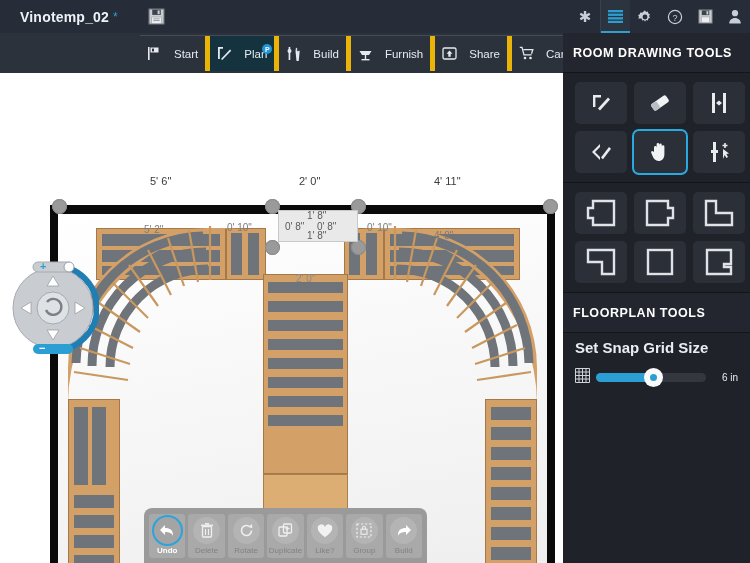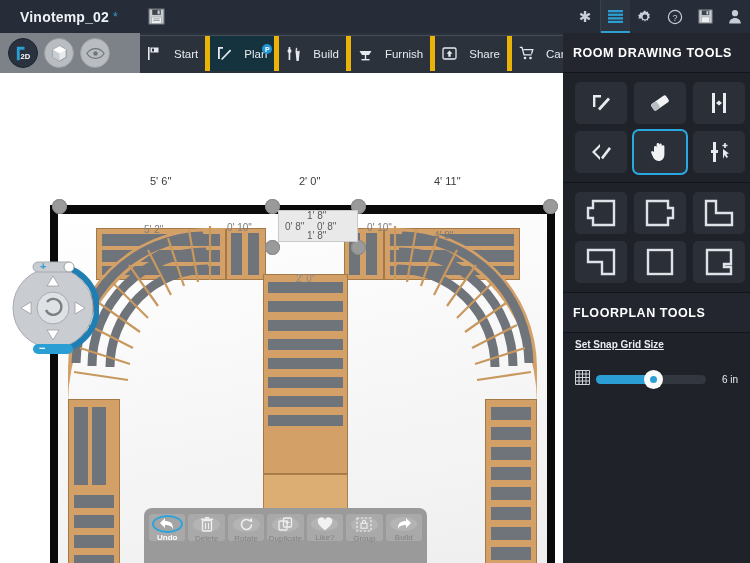--- a/index.html
+++ b/index.html
@@ -96,21 +96,21 @@
   
   .navpad { position: absolute; left: 3px; top: 185px; width: 96px; height: 100px; }
 
   
   .bottombar {
     position: absolute; left: 144px; top: 508px; width: 283px; height: 55px;
     background: #9a9a9a; border-radius: 8px 8px 0 0;
     display: flex; align-items: flex-start; padding: 6px 5px 0 5px; gap: 3px;
   }
   .bb {
-    width: 38px; height: 27px; border-radius: 3px; background: #a9a9a9;
+    width: 38px; height: 44px; border-radius: 3px; background: #a9a9a9;
     display: flex; flex-direction: column; align-items: center; justify-content: flex-start;
     padding-top: 3px;
   }
   .bb .circ {
     width: 27px; height: 27px; border-radius: 50%; background: #b4b4b4;
     display: flex; align-items: center; justify-content: center;
   }
   .bb.on .circ { background: #a4a4a4; box-shadow: 0 0 0 2px #2aa4dd; }
   .bb .lb { font-size: 8px; color: #828282; margin-top: 2px; }
   .bb.on .lb { color: #fff; font-weight: bold; }
@@ -129,21 +129,21 @@
   .tool {
     width: 52px; height: 42px; border-radius: 5px; background: #2b2f38;
     display: flex; align-items: center; justify-content: center;
   }
   .tool.sel { box-shadow: 0 0 0 2px #2aa8e0; }
   .tmpl {
     width: 52px; height: 42px; border-radius: 5px; background: #2b2f38;
     display: flex; align-items: center; justify-content: center;
   }
   .sliderow { padding: 6px 12px 0 12px; }
-  .slab { color: #e9edf2; font-size: 10px; font-weight: bold; margin-bottom: 20px; text-decoration: underline; }
+  .slab { color: #e9edf2; font-size: 15px; font-weight: bold; margin-bottom: 12px; }
   .sline { display: flex; align-items: center; gap: 6px; }
   .strack {
     position: relative; flex: 1; height: 9px; border-radius: 5px; background: #33373f;
   }
   .sfill { position: absolute; left: 0; top: 0; height: 9px; width: 52%; border-radius: 5px; background: #2b9fd4; }
   .sknob {
     position: absolute; left: 47%; top: -5px; width: 19px; height: 19px; border-radius: 50%;
     background: #fafafa; display: flex; align-items: center; justify-content: center;
   }
   .sknob i { width: 7px; height: 7px; border-radius: 50%; background: #2b9fd4; display: block; }
@@ -206,41 +206,20 @@
         <svg width="14" height="15" viewBox="0 0 14 15">
             <circle cx="7" cy="4.2" r="3.1" fill="#c6ced8"></circle>
             <path d="M1.2 14.5c0-3.4 2.6-5.6 5.8-5.6s5.8 2.2 5.8 5.6z" fill="#c6ced8"></path>
           </svg>
       </div>
     </div>
   </div>
 
   <div class="toolbar-zone"></div>
 
-  <div class="vleft">
-    <div class="vbtn d">
-      <svg width="19" height="19" viewBox="0 0 20 20">
-        <path d="M3 3h8v3H6v11H3z" fill="#2b9fd4"></path>
-        <text x="12" y="16" font-size="8" fill="#fff" font-family="Liberation Sans" font-weight="bold" text-anchor="middle">2D</text>
-      </svg>
-    </div>
-    <div class="vbtn g">
-      <svg width="19" height="19" viewBox="0 0 20 20">
-        <path d="M10 2l7 4v8l-7 4-7-4V6z" fill="#e8eaec" stroke="#8a9097" stroke-width="1"></path>
-        <path d="M10 2l7 4-7 4-7-4z" fill="#fdfdfd"></path>
-        <path d="M10 10v8l-7-4V6z" fill="#c9ced3"></path>
-      </svg>
-    </div>
-    <div class="vbtn g">
-      <svg width="19" height="13" viewBox="0 0 22 13">
-        <path d="M1 6.5C4 2 8 .8 11 .8S18 2 21 6.5C18 11 15 12.2 11 12.2S4 11 1 6.5z" fill="none" stroke="#6f757c" stroke-width="1.4"></path>
-        <circle cx="11" cy="6.5" r="2.6" fill="#6f757c"></circle>
-      </svg>
-    </div>
-  </div>
 
   <div class="mainmenu">
     <div class="mi">
       <span class="ico">
         <svg width="15" height="15" viewBox="0 0 15 15">
             <rect x="1" y="1" width="1.6" height="13" fill="#e6eaef"></rect>
             <rect x="3.5" y="1.5" width="8" height="5" fill="#e6eaef"></rect>
             <rect x="5" y="2.6" width="2" height="2.8" fill="#2c323c"></rect>
           </svg>
       </span>

